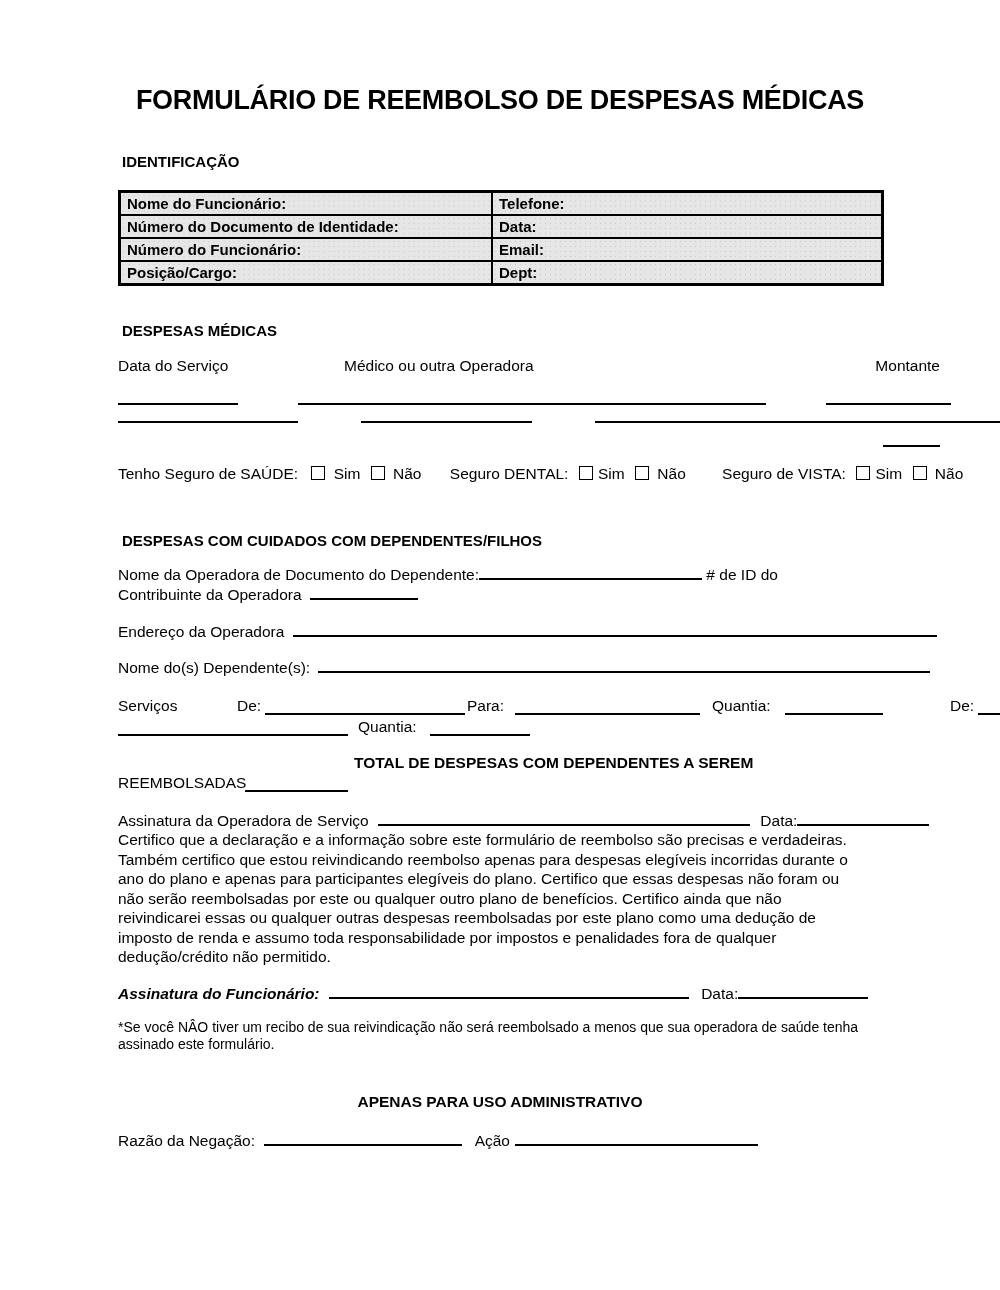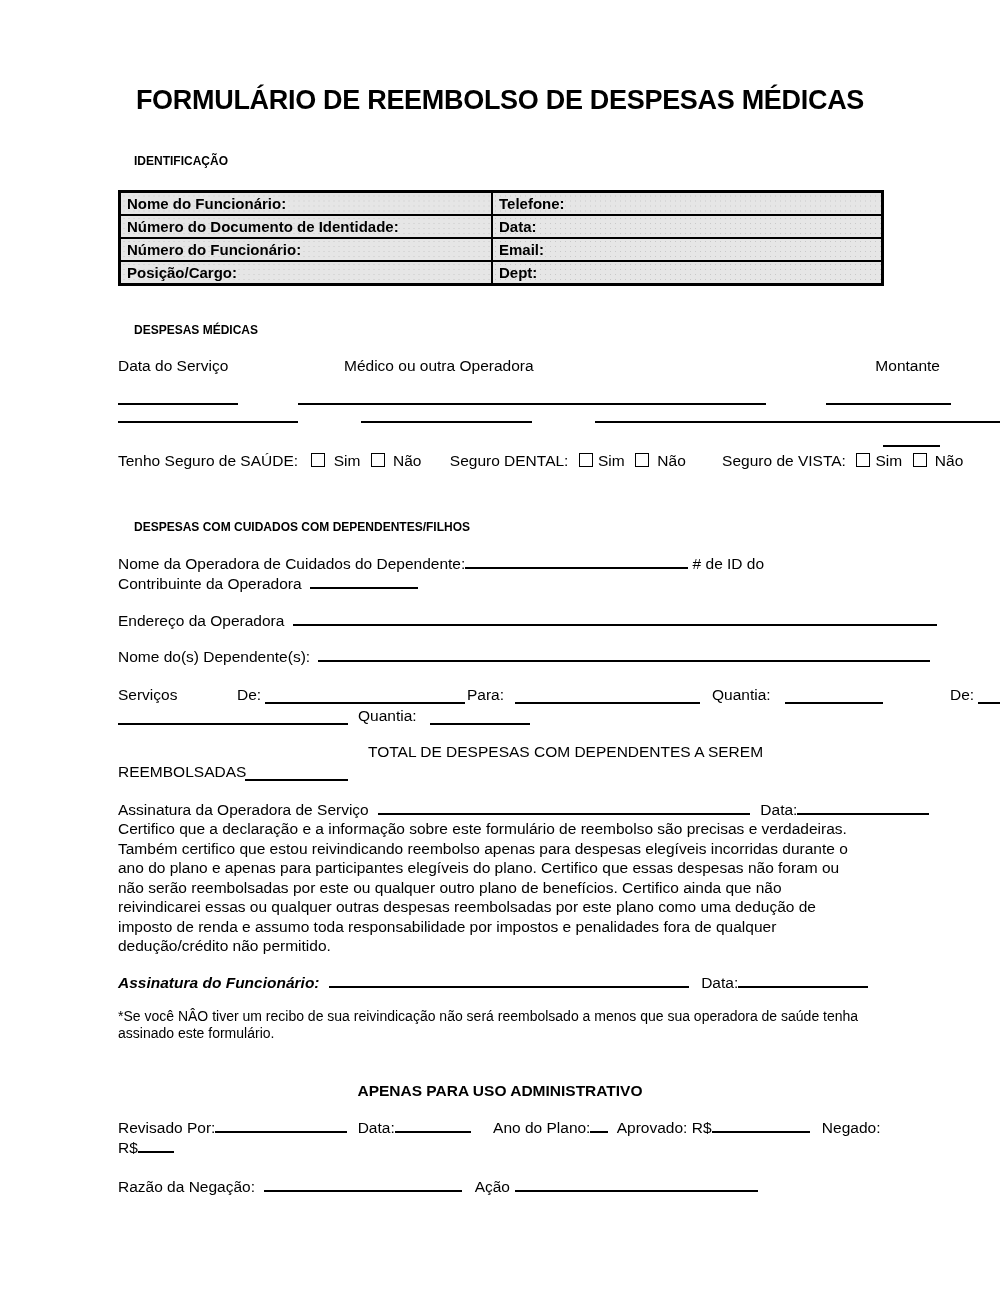--- a/index.html
+++ b/index.html
@@ -16,24 +16,24 @@
   }
   .title{
     margin:84px 0 0 0;
     text-align:center;
     font-size:27px;
     line-height:32px;
     font-weight:bold;
     letter-spacing:-0.3px;
   }
   .content{margin-left:118px;margin-right:60px;}
-  .sec-heading{font-weight:bold;font-size:12px;line-height:19px;margin:16px;}
+  .sec-heading{font-weight:bold;font-size:15px;line-height:19px;margin:4px;}
   .mt36{margin-top:36px;} .mt35{margin-top:35px;} .mt19{margin-top:19px;}
   .mt18{margin-top:16px;} .mt17{margin-top:17px;} .mt14{margin-top:14px;}
-  .mt13{margin-top:6px;} .mt34{margin-top:34px;} .mt39{margin-top:39px;}
+  .mt13{margin-top:19px;} .mt34{margin-top:34px;} .mt39{margin-top:39px;}
   .mt48{margin-top:48px;} .mt16{margin-top:16px;}
 
   
   table.id-table{
     border-collapse:collapse;
     margin-top:19px;
     border:3px solid #000;
     table-layout:fixed;
     width:766px;
   }
@@ -159,21 +159,21 @@
         <span class="cb" style="margin-right:1px;"></span>
         <span>Sim</span>
         <span class="cb"></span>
         <span>Não</span>
       </span>
     </div>
 
     <h2 class="sec-heading mt48">DESPESAS COM CUIDADOS COM DEPENDENTES/FILHOS</h2>
 
     <div class="mt14">
-      <span>Nome da Operadora de Cuidados do Dependente:</span><span class="fill" style="width:223px;"></span>
+      <span>Nome da Operadora de Documento do Dependente:</span><span class="fill" style="width:223px;"></span>
       <span># de ID do</span><br>
       <span>Contribuinte da Operadora</span>
       <span class="fill" style="width:108px;margin-left:4px;"></span>
     </div>
 
     <div class="mt17">
       <span>Endereço da Operadora</span>
       <span class="fill" style="width:644px;margin-left:4px;"></span>
     </div>
 
@@ -193,21 +193,21 @@
       <span class="abs" style="left:832px;">De:</span>
       <span class="absfill" style="left:860px;width:90px;top:3px;"></span>
     </div>
     <div class="posrow" style="margin-top:1px;">
       <span class="absfill" style="left:0;width:230px;top:3px;"></span>
       <span class="abs" style="left:240px;">Quantia:</span>
       <span class="absfill" style="left:312px;width:100px;top:3px;"></span>
     </div>
 
     <div class="posrow mt16">
-      <span class="abs" style="left:250px;">TOTAL DE DESPESAS COM DEPENDENTES A SEREM</span>
+      <span class="abs" style="left:236px;font-weight:bold;">TOTAL DE DESPESAS COM DEPENDENTES A SEREM</span>
     </div>
     <div class="posrow">
       <span class="abs" style="left:0;">REEMBOLSADAS</span>
       <span class="absfill" style="left:127px;width:103px;top:3px;"></span>
     </div>
 
     <div class="mt17 nowrap">
       <span>Assinatura da Operadora de Serviço</span>
       <span class="fill" style="width:372px;margin-left:5px;"></span>
       <span style="margin-left:6px;">Data:</span><span class="fill" style="width:132px;"></span>
@@ -218,28 +218,20 @@
     <div class="mt18 nowrap">
       <span class="b">Assinatura do Funcionário:</span>
       <span class="fill" style="width:360px;margin-left:5px;"></span>
       <span style="margin-left:8px;">Data:</span><span class="fill" style="width:130px;"></span>
     </div>
 
     <p class="note mt18">*Se você NÂO tiver um recibo de sua reivindicação não será reembolsado a menos que sua operadora de saúde tenha assinado este formulário.</p>
 
     <div class="centered-full mt39">APENAS PARA USO ADMINISTRATIVO</div>
 
-    <div class="mt17">
-      <span>Revisado Por:</span><span class="fill" style="width:132px;"></span>
-      <span style="margin-left:6px;">Data:</span><span class="fill" style="width:76px;"></span>
-      <span style="margin-left:18px;">Ano do Plano:</span><span class="fill" style="width:18px;"></span>
-      <span style="margin-left:4px;">Aprovado: R$</span><span class="fill" style="width:98px;"></span>
-      <span style="margin-left:8px;">Negado:</span><br>
-      <span>R$</span><span class="fill" style="width:36px;"></span>
-    </div>
 
     <div class="mt19">
       <span>Razão da Negação:</span>
       <span class="fill" style="width:198px;margin-left:5px;"></span>
       <span style="margin-left:8px;margin-right:5px;">Ação</span><span class="fill" style="width:243px;"></span>
     </div>
 
   </div>
 </div>
 

